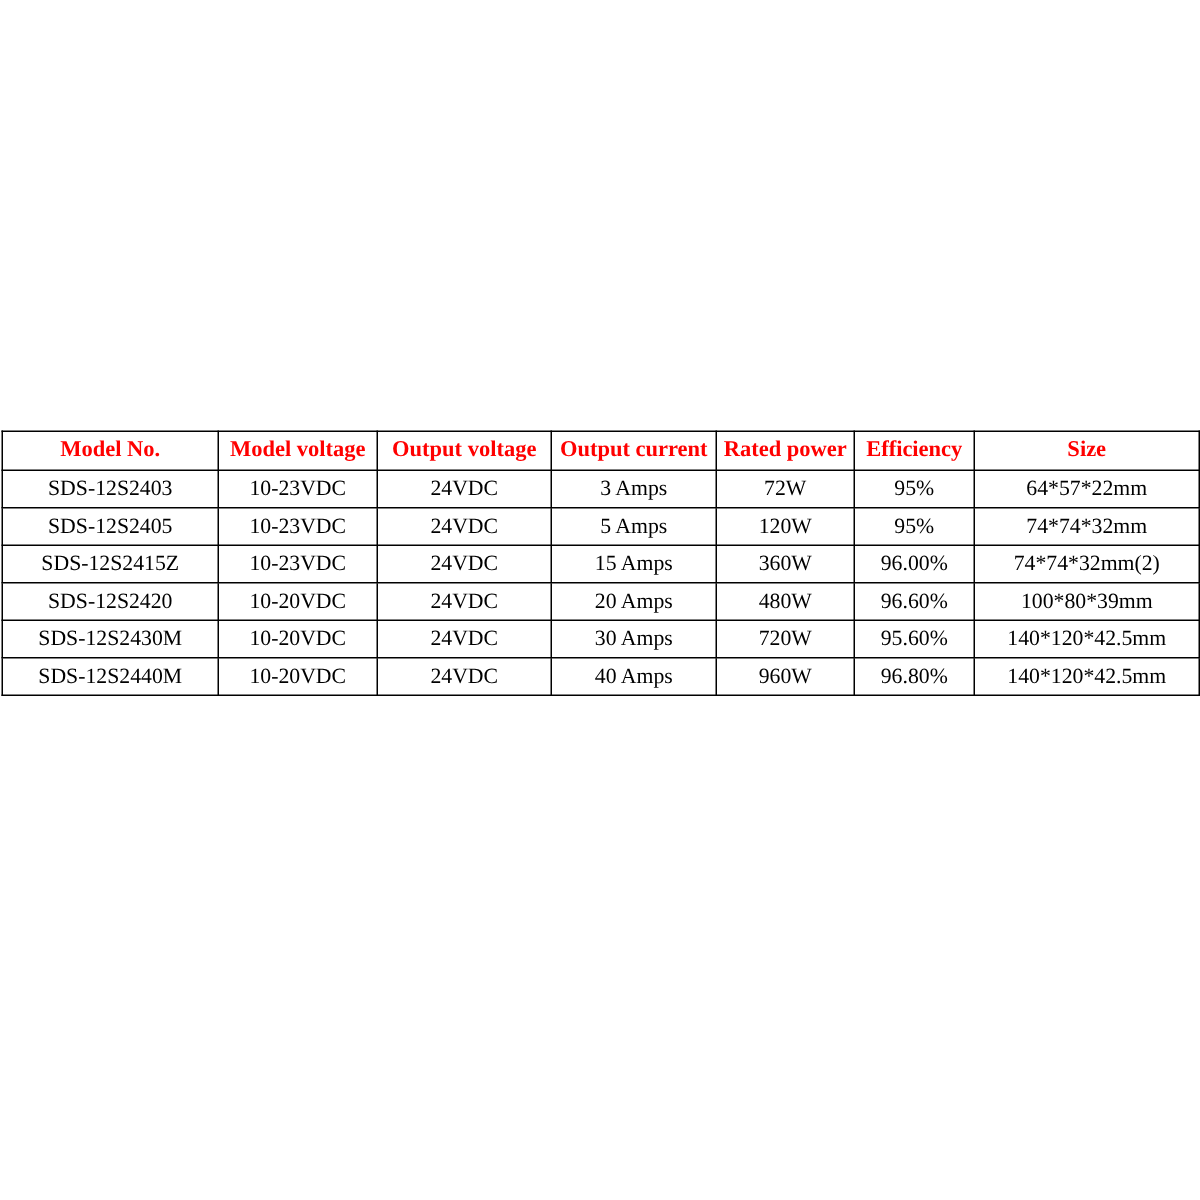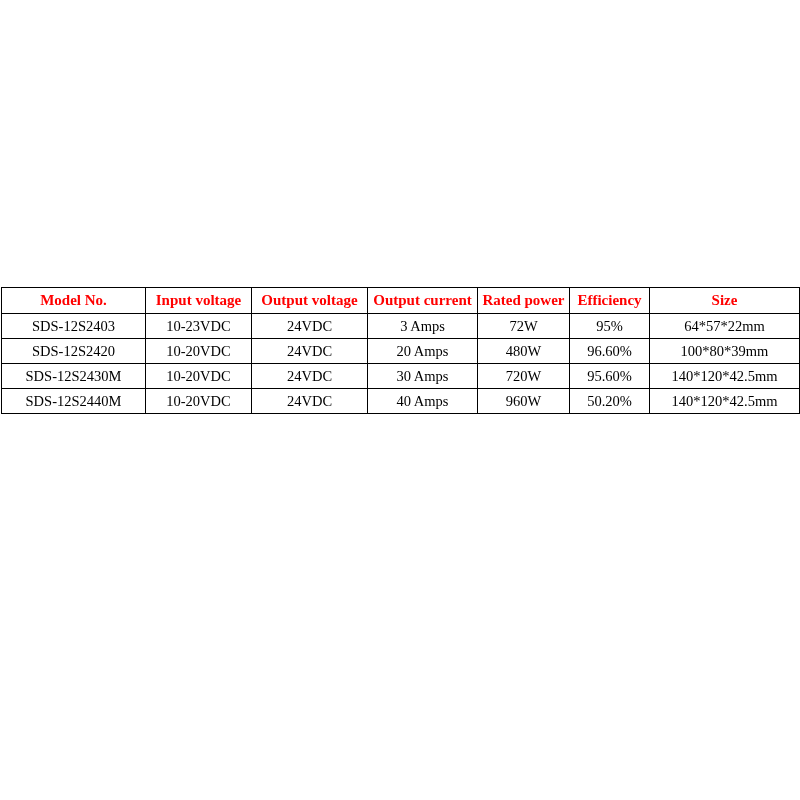--- a/index.html
+++ b/index.html
@@ -72,37 +72,55 @@
         <col class="c1">
         <col class="c2">
         <col class="c3">
         <col class="c4">
         <col class="c5">
         <col class="c6">
     </colgroup>
     <thead>
       <tr>
         <th class="model-head">Model No.</th>
-        <th>Input voltage</th>
+        <th>Model voltage</th>
         <th>Output voltage</th>
         <th>Output current</th>
         <th>Rated power</th>
         <th>Efficiency</th>
         <th>Size</th>
       </tr>
     </thead>
     <tbody>
       <tr>
         <td class="model">SDS-12S2403</td>
         <td>10-23VDC</td>
         <td>24VDC</td>
         <td>3 Amps</td>
         <td>72W</td>
         <td>95%</td>
         <td>64*57*22mm</td>
+      </tr>
+      <tr>
+        <td class="model">SDS-12S2405</td>
+        <td>10-23VDC</td>
+        <td>24VDC</td>
+        <td>5 Amps</td>
+        <td>120W</td>
+        <td>95%</td>
+        <td>74*74*32mm</td>
+      </tr>
+      <tr>
+        <td class="model">SDS-12S2415Z</td>
+        <td>10-23VDC</td>
+        <td>24VDC</td>
+        <td>15 Amps</td>
+        <td>360W</td>
+        <td>96.00%</td>
+        <td>74*74*32mm(2)</td>
       </tr>
       <tr>
         <td class="model">SDS-12S2420</td>
         <td>10-20VDC</td>
         <td>24VDC</td>
         <td>20 Amps</td>
         <td>480W</td>
         <td>96.60%</td>
         <td>100*80*39mm</td>
       </tr>
@@ -114,18 +132,18 @@
         <td>720W</td>
         <td>95.60%</td>
         <td>140*120*42.5mm</td>
       </tr>
       <tr>
         <td class="model">SDS-12S2440M</td>
         <td>10-20VDC</td>
         <td>24VDC</td>
         <td>40 Amps</td>
         <td>960W</td>
-        <td>50.20%</td>
+        <td>96.80%</td>
         <td>140*120*42.5mm</td>
       </tr>
     </tbody>
   </table>
 </div>
 
 </body></html>

